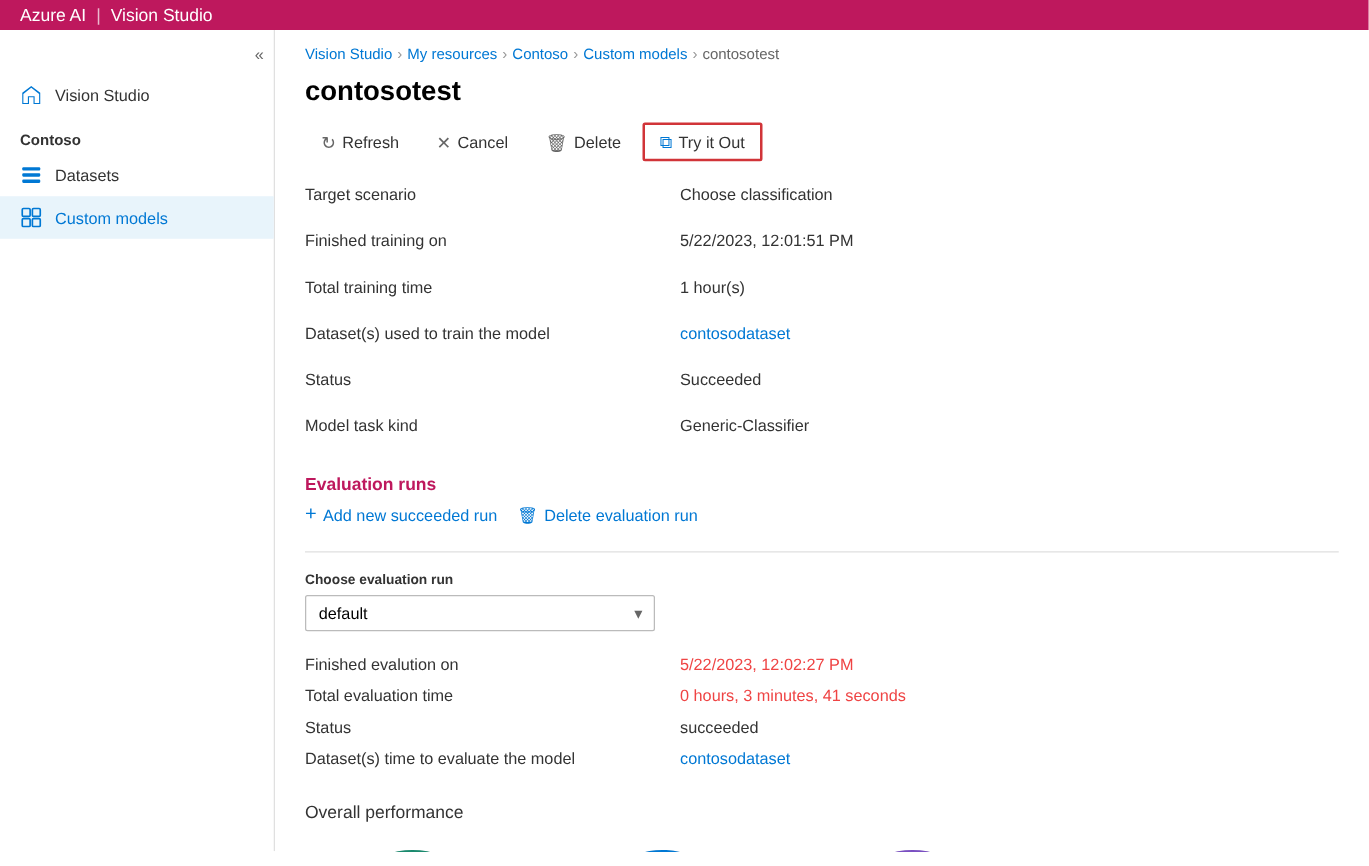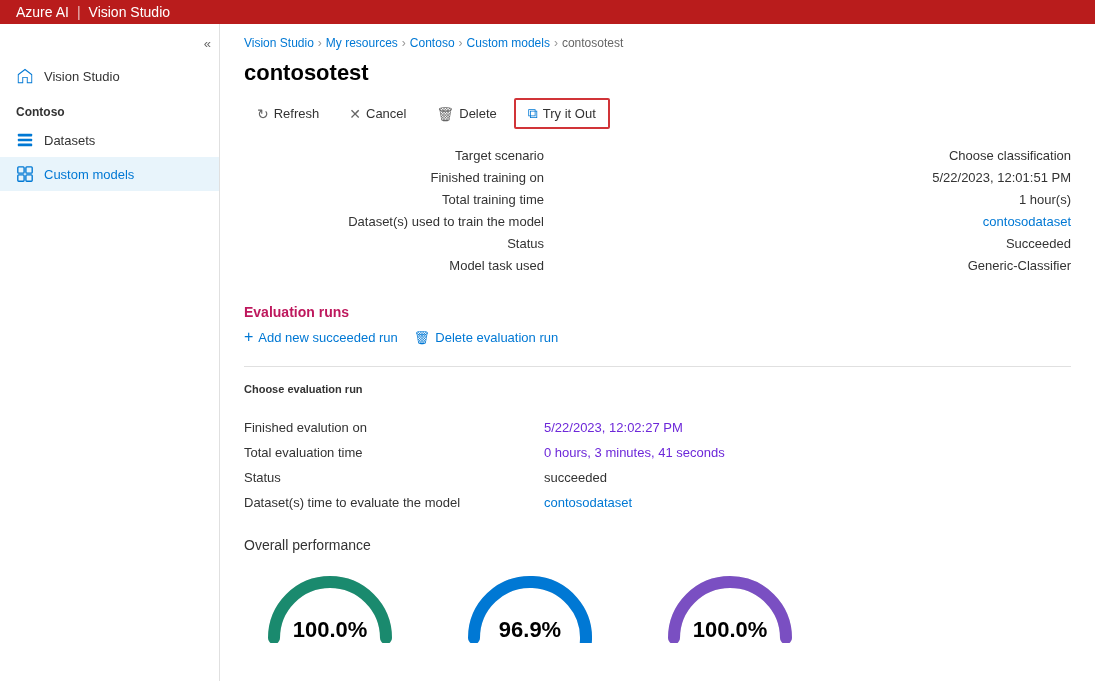--- a/index.html
+++ b/index.html
@@ -1,20 +1,20 @@
 <!DOCTYPE html>
 <html><head>
   <meta charset="utf-8">
   <style>
     * { box-sizing: border-box; margin: 0; padding: 0; }
     body { font-family: 'Segoe UI', Arial, sans-serif; font-size: 13px; color: #333; background: #fff; }
 
     
     .topbar {
-      background: #b91c1c;
+      background: #be185d;
       color: #fff;
       height: 21px;
       display: flex;
       align-items: center;
       padding: 12px 16px;
       font-size: 14px;
       font-weight: 500;
     }
     .topbar-separator { margin: 0 8px; opacity: 0.7; }
 
@@ -105,22 +105,21 @@
       color: #333;
     }
     .toolbar-btn-icon { font-size: 14px; color: #666; }
     .toolbar-btn.try-it-out .toolbar-btn-icon { color: #0078d4; }
 
     
     .details-grid {
       padding: 0 24px 16px;
       display: grid;
       grid-template-columns: 300px auto;
-      row-gap: 1px;
-      text-align: right;
+      row-gap: 16px;
     }
     .details-label { color: #333; padding: 3px 0; }
     .details-value { color: #333; padding: 3px 0; }
     .details-value.link { color: #0078d4; cursor: pointer; text-decoration: none; }
 
     
     .section-header {
       padding: 12px 24px 8px;
       font-size: 14px;
       font-weight: 700;
@@ -175,21 +174,21 @@
     }
 
     
     .eval-details-grid {
       padding: 8px 24px 16px;
       display: grid;
       grid-template-columns: 300px auto;
       row-gap: 4px;
     }
     .eval-label { color: #333; padding: 3px 0; }
-    .eval-value { color: #6d28d9; padding: 3px 0; }
+    .eval-value { color: #ef4444; padding: 3px 0; }
     .eval-value.link { color: #0078d4; cursor: pointer; text-decoration: none; }
     .eval-value.succeeded { color: #333; }
 
     
     .performance-section { padding: 8px 24px; }
     .performance-title { font-size: 14px; font-weight: 400; margin-bottom: 20px; }
 
     
     .gauges-row {
       display: flex;
@@ -313,41 +312,47 @@
 
       <span class="details-label">Total training time</span>
       <span class="details-value">1 hour(s)</span>
 
       <span class="details-label">Dataset(s) used to train the model</span>
       <a class="details-value link">contosodataset</a>
 
       <span class="details-label">Status</span>
       <span class="details-value">Succeeded</span>
 
-      <span class="details-label">Model task used</span>
+      <span class="details-label">Model task kind</span>
       <span class="details-value">Generic-Classifier</span>
     </div>
 
     <div class="section-header">Evaluation runs</div>
 
     <div class="eval-actions">
       <button class="eval-action-btn">
         <span style="font-size:16px; color:#0078d4; font-weight:300;">+</span>
         <span>Add new succeeded run</span>
       </button>
       <button class="eval-action-btn">
         <span>🗑</span>
         <span>Delete evaluation run</span>
       </button>
     </div>
 
     <hr class="divider">
 
     <div class="dropdown-section">
       <div class="dropdown-label">Choose evaluation run</div>
+      <div class="dropdown-select-wrapper">
+        <select>
+          <option>default</option>
+        </select>
+        <span class="dropdown-chevron">▾</span>
+      </div>
     </div>
 
     <div class="eval-details-grid">
       <span class="eval-label">Finished evalution on</span>
       <span class="eval-value">5/22/2023, 12:02:27 PM</span>
 
       <span class="eval-label">Total evaluation time</span>
       <span class="eval-value">0 hours, 3 minutes, 41 seconds</span>
 
       <span class="eval-label">Status</span>

